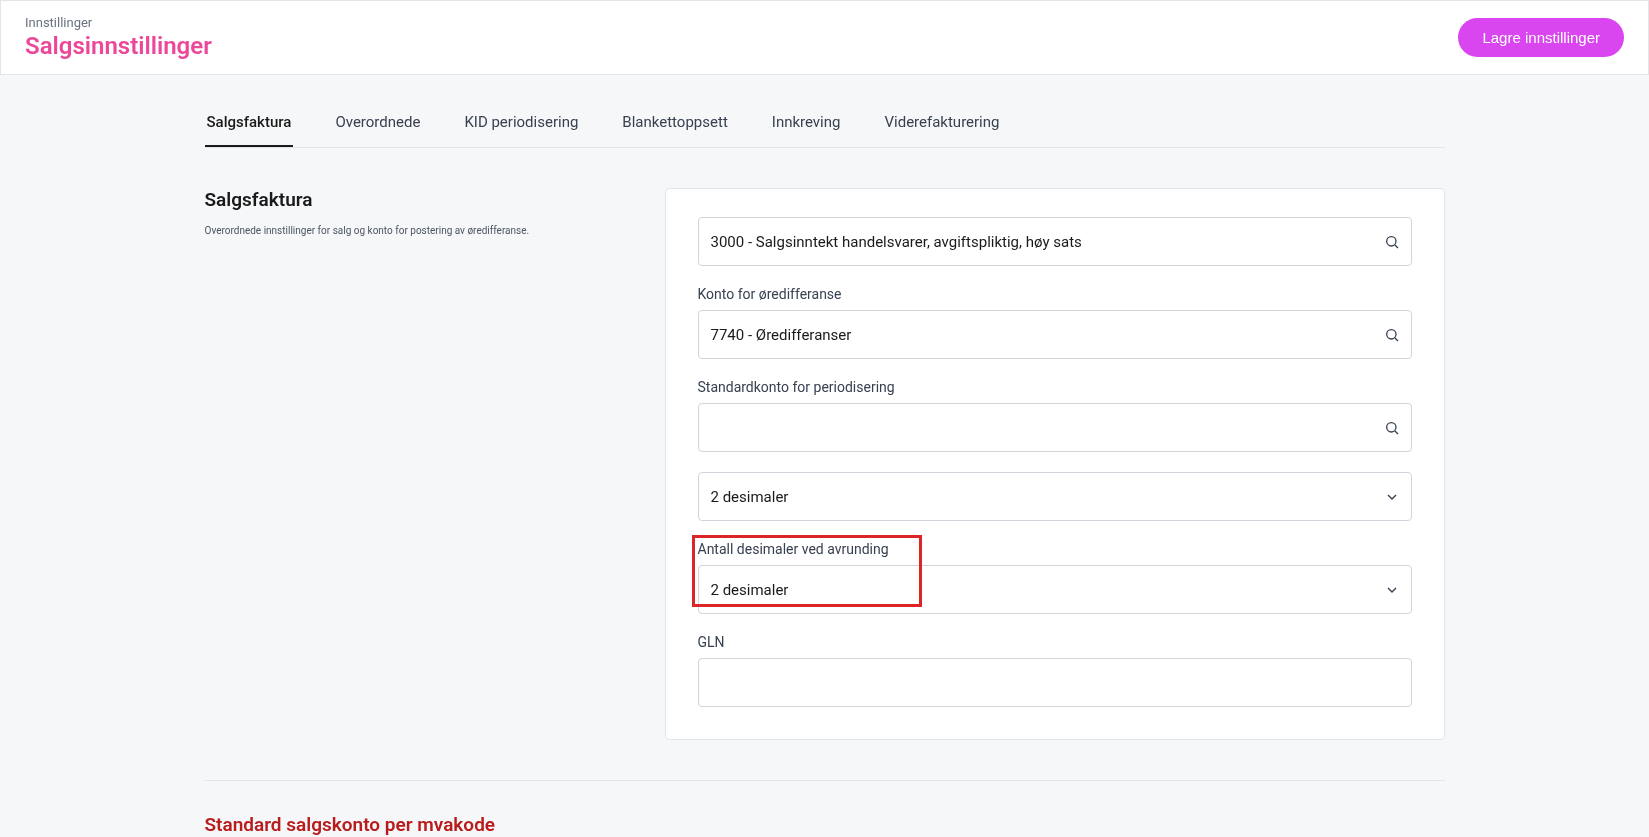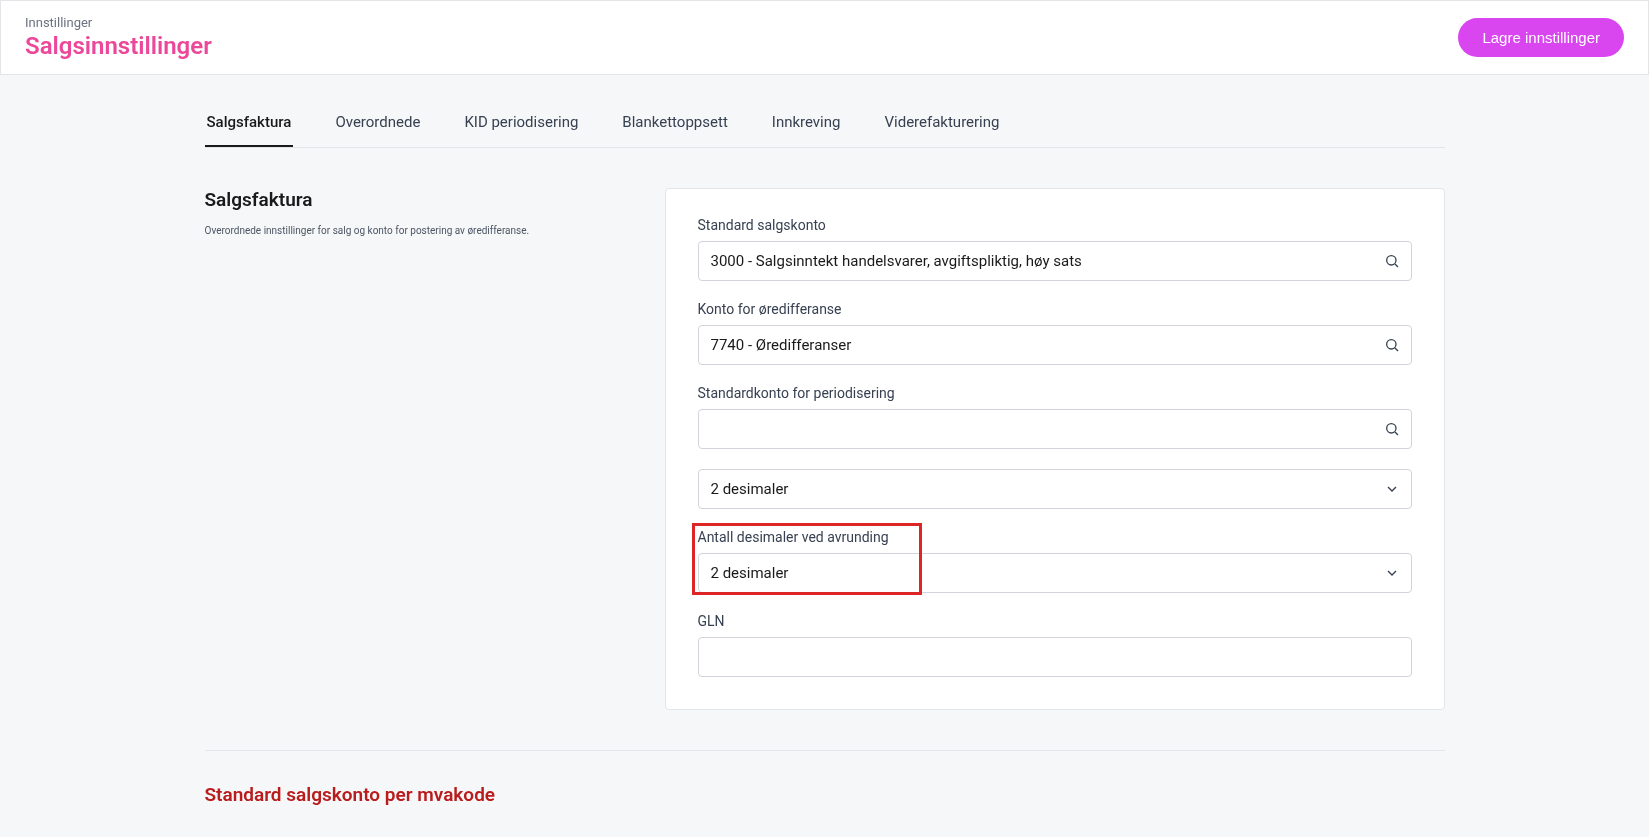--- a/index.html
+++ b/index.html
@@ -134,21 +134,21 @@
     }
     
     .form-input, .form-select {
       width: 100%;
       padding: 10px 40px 10px 12px;
       border: 1px solid #d1d5db;
       border-radius: 4px;
       font-size: 15px;
       color: #1a1a1a;
       background: #ffffff;
-      height: 40px;
+      height: 49px;
       font-family: inherit;
     }
     
     .input-icon {
       position: absolute;
       right: 12px;
       width: 16px;
       height: 16px;
       pointer-events: none;
       color: #374151;
@@ -210,21 +210,20 @@
 
   <div class="main-section">
     <div class="section-sidebar">
       <div class="section-title">Salgsfaktura</div>
       <div class="section-description">Overordnede innstillinger for salg og konto for postering av øredifferanse.</div>
     </div>
 
     <div class="form-card">
 
       <div class="form-group">
-        <label class="form-label">Standard salgskonto</label>
         <div class="input-wrapper">
           <input type="text" class="form-input" value="3000 - Salgsinntekt handelsvarer, avgiftspliktig, høy sats" style="">
           <svg class="input-icon" viewBox="0 0 24 24" fill="none" stroke="currentColor" stroke-width="2">
             <circle cx="11" cy="11" r="7"></circle>
             <line x1="21" y1="21" x2="16.5" y2="16.5"></line>
           </svg>
         </div>
       </div>
 
       <div class="form-group">

